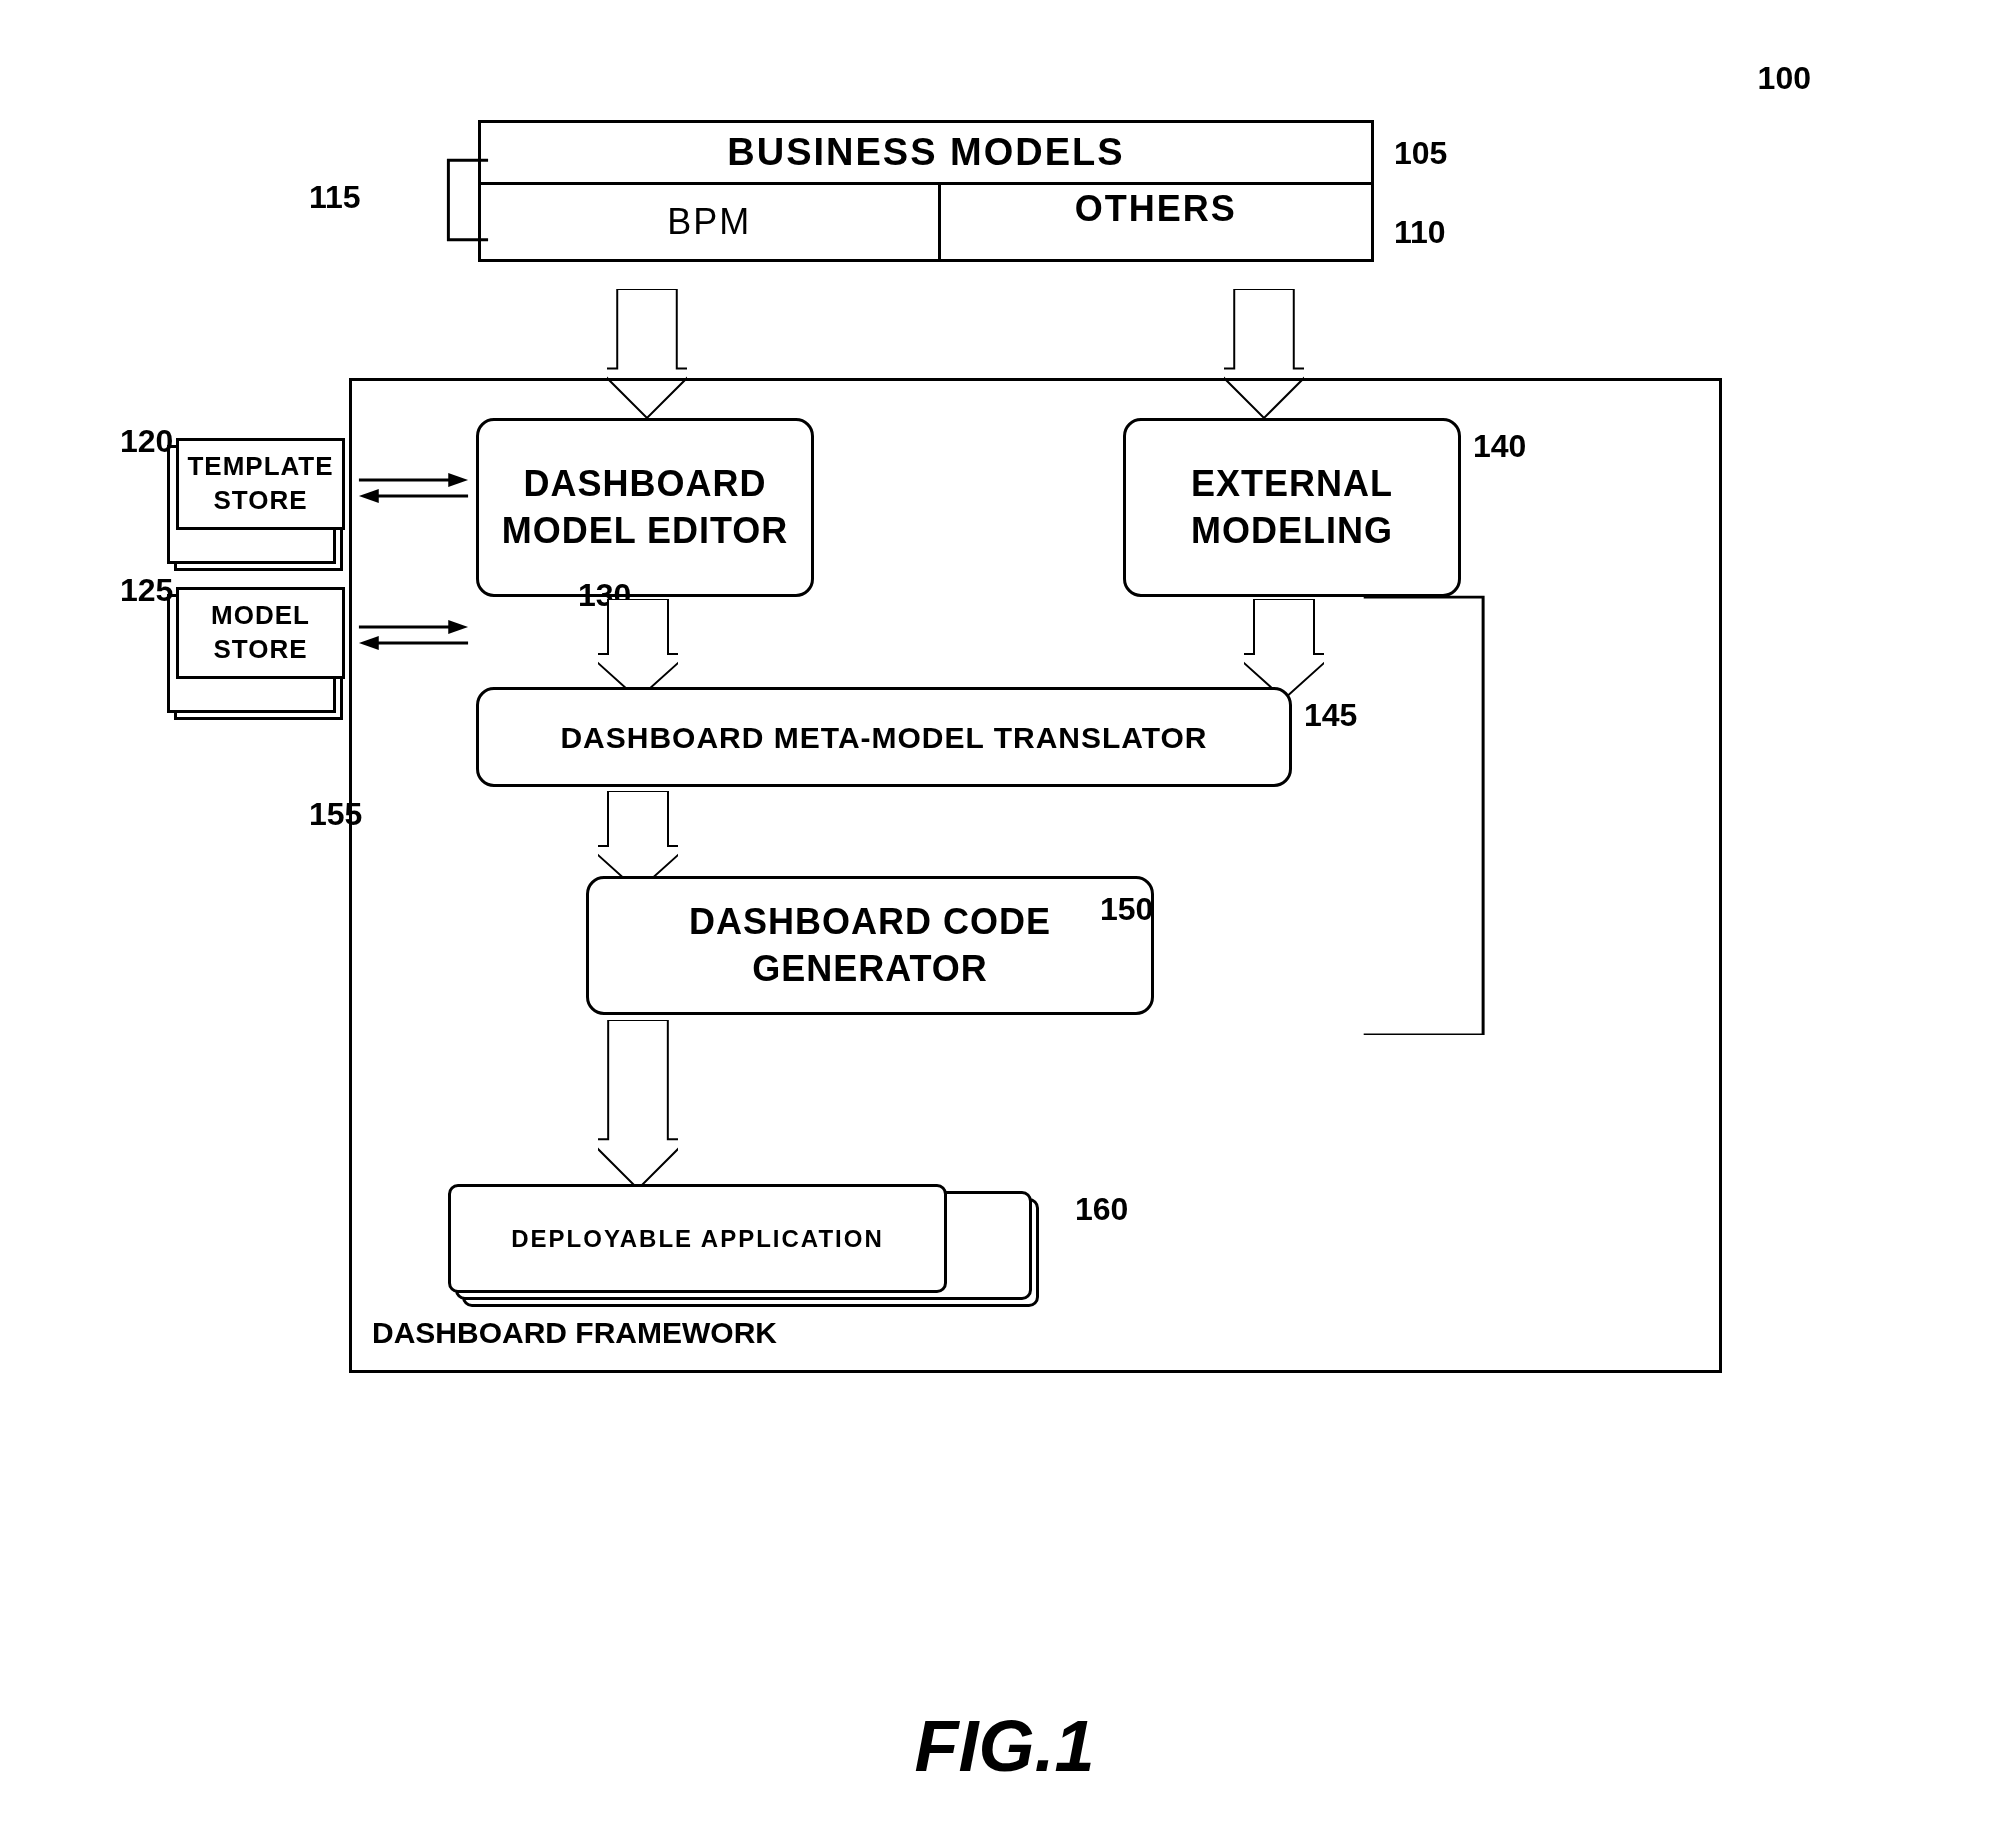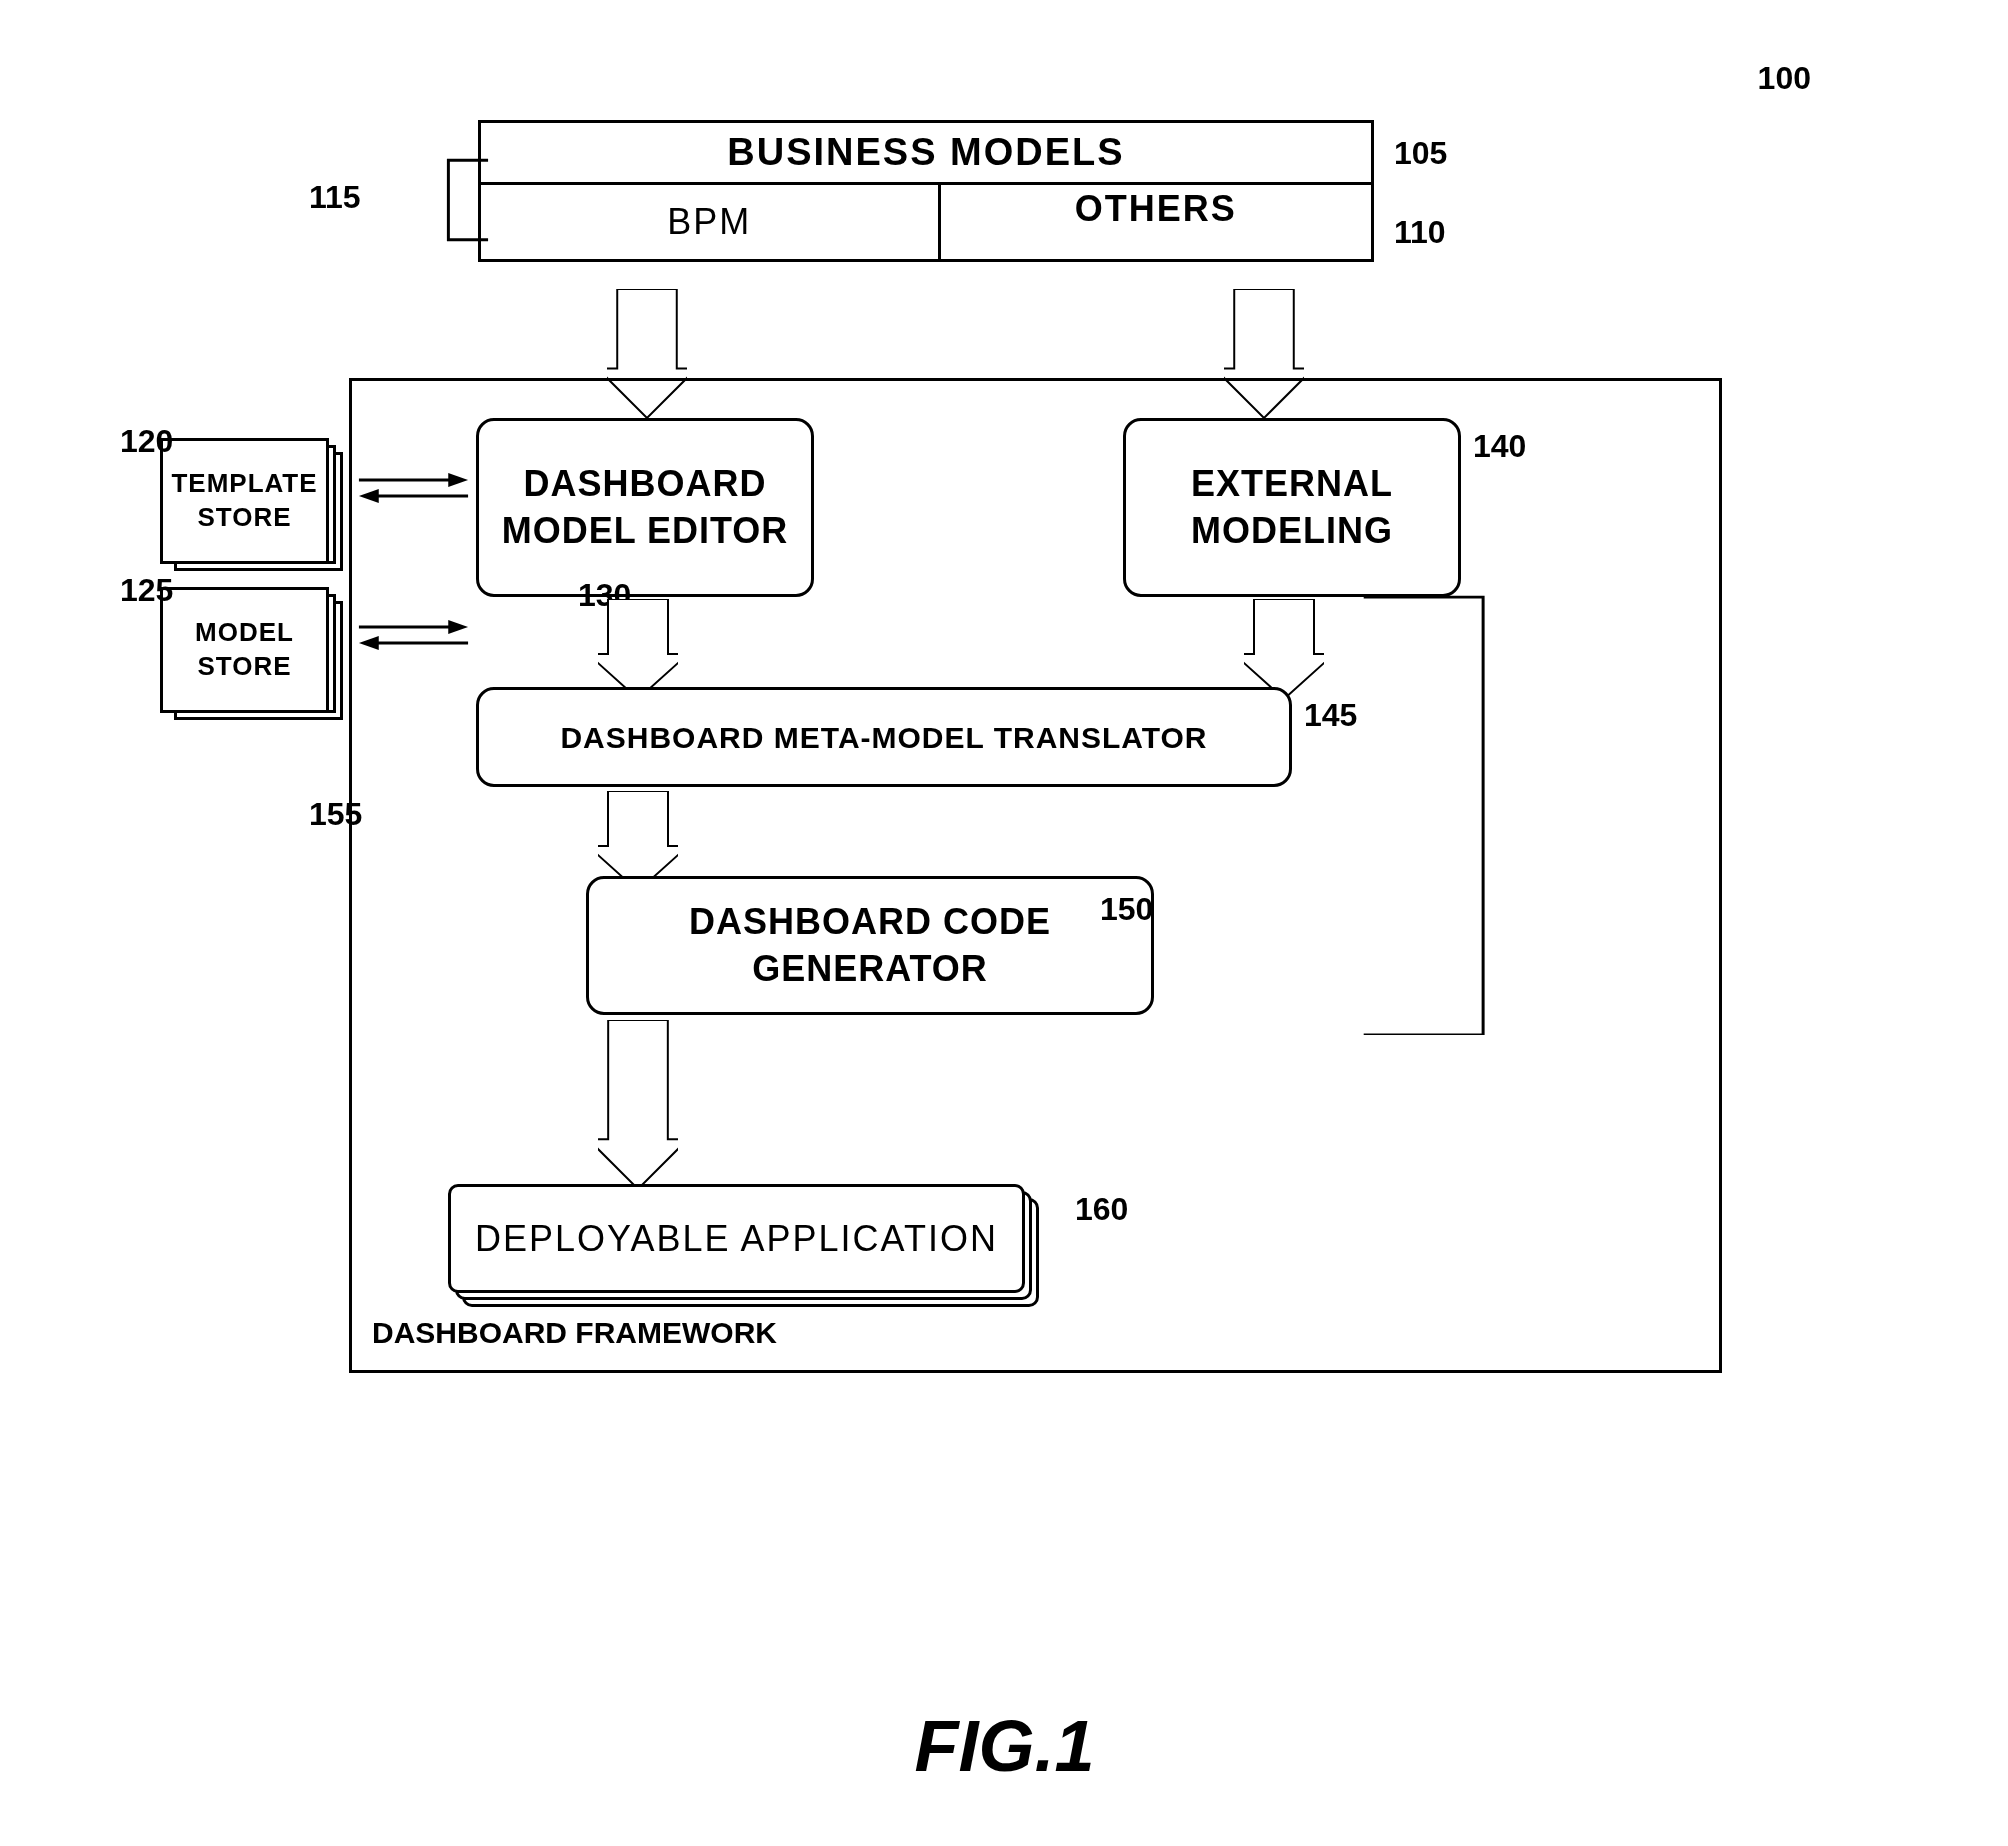--- a/index.html
+++ b/index.html
@@ -114,23 +114,23 @@
       left: 7px;
       width: 169px;
       height: 119px;
       background: #fff;
       border: 3px solid #000;
     }
 
     .stacked-box .paper-front {
       position: absolute;
       top: 0;
-      left: 0;
+      left: 16px;
       width: 169px;
-      height: 126px;
+      height: 92px;
       background: #fff;
       border: 3px solid #000;
       display: flex;
       align-items: center;
       justify-content: center;
       text-align: center;
       font-size: 26px;
       font-weight: bold;
       letter-spacing: 1px;
       line-height: 1.3;
@@ -204,30 +204,30 @@
       height: 109px;
       background: #fff;
       border: 3px solid #000;
       border-radius: 10px;
     }
 
     .stacked-rect .rect-front {
       position: absolute;
       top: 0;
       left: 0;
-      width: 577px;
+      width: 499px;
       height: 109px;
       background: #fff;
       border: 3px solid #000;
       border-radius: 10px;
       display: flex;
       align-items: center;
       justify-content: center;
-      font-size: 36px;
-      font-weight: normal;
+      font-size: 24px;
+      font-weight: bold;
       letter-spacing: 2px;
     }
 
     
     .arrow-svg {
       position: absolute;
     }
 
     
     .fig-label {

